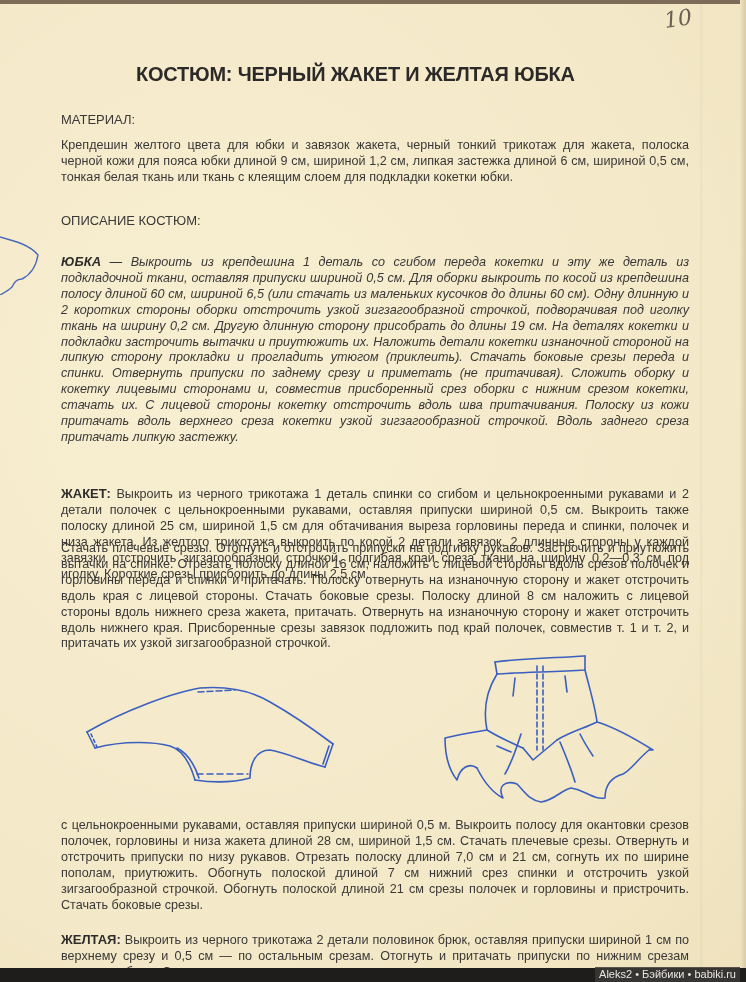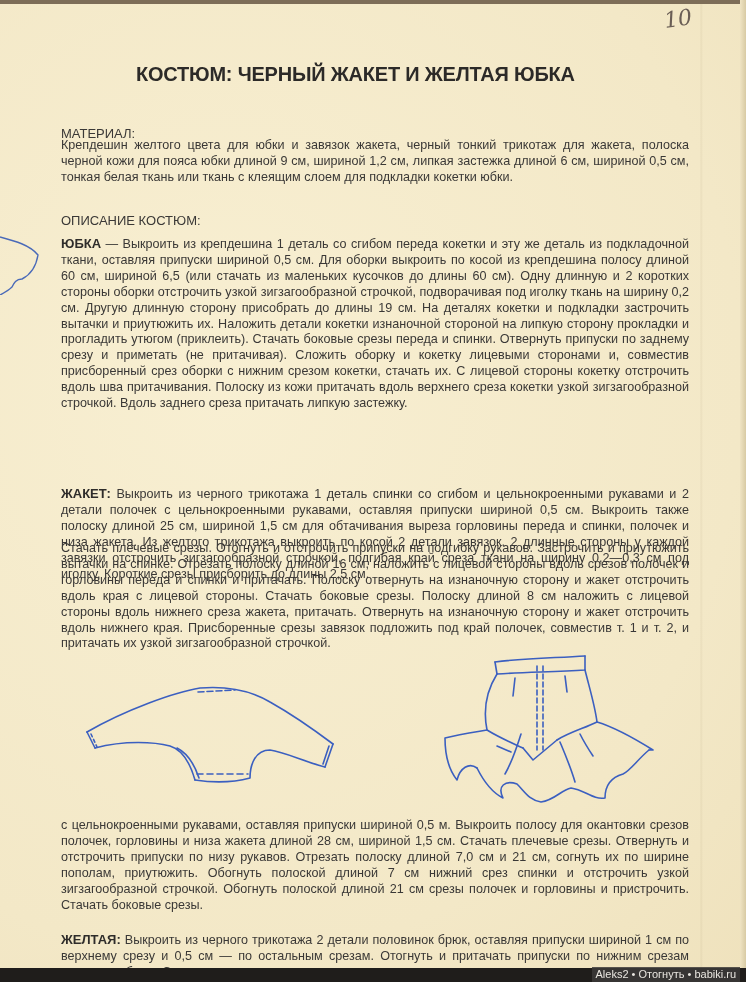--- a/index.html
+++ b/index.html
@@ -60,26 +60,26 @@
 <body>
 
 <div class="page">
   <div class="top-edge"></div>
   <div class="right-edge"></div>
 
   <div class="page-number">10</div>
 
   <div class="title">КОСТЮМ: ЧЕРНЫЙ ЖАКЕТ И ЖЕЛТАЯ ЮБКА</div>
 
-  <div class="section-heading" style="top:126px;">МАТЕРИАЛ:</div>
+  <div class="section-heading" style="top:112px;">МАТЕРИАЛ:</div>
   <div class="body-text" style="top:138px;">Крепдешин желтого цвета для юбки и завязок жакета, черный тонкий трикотаж для жакета, полоска черной кожи для пояса юбки длиной 9 см, шириной 1,2 см, липкая застежка длиной 6 см, шириной 0,5 см, тонкая белая ткань или ткань с клеящим слоем для подкладки кокетки юбки.</div>
 
   <div class="section-heading" style="top:213px;">ОПИСАНИЕ КОСТЮМ:</div>
 
-  <div class="body-text" style="top:236px;">
+  <div class="body-text" style="top:254px;font-style:italic;">
     <span class="lead">ЮБКА</span><span> — Выкроить из крепдешина 1 деталь со сгибом переда кокетки и эту же деталь из подкладочной ткани, оставляя припуски шириной 0,5 см. Для оборки выкроить по косой из крепдешина полосу длиной 60 см, шириной 6,5 (или стачать из маленьких кусочков до длины 60 см). Одну длинную и 2 коротких стороны оборки отстрочить узкой зигзагообразной строчкой, подворачивая под иголку ткань на ширину 0,2 см. Другую длинную сторону присобрать до длины 19 см. На деталях кокетки и подкладки застрочить вытачки и приутюжить их. Наложить детали кокетки изнаночной стороной на липкую сторону прокладки и прогладить утюгом (приклеить). Стачать боковые срезы переда и спинки. Отвернуть припуски по заднему срезу и приметать (не притачивая). Сложить оборку и кокетку лицевыми сторонами и, совместив присборенный срез оборки с нижним срезом кокетки, стачать их. С лицевой стороны кокетку отстрочить вдоль шва притачивания. Полоску из кожи притачать вдоль верхнего среза кокетки узкой зигзагообразной строчкой. Вдоль заднего среза притачать липкую застежку.</span>
   </div>
 
   <div class="body-text" style="top:438px;margin-top:48px;">
     <span class="lead">ЖАКЕТ:</span><span> Выкроить из черного трикотажа 1 деталь спинки со сгибом и цельнокроенными рукавами и 2 детали полочек с цельнокроенными рукавами, оставляя припуски шириной 0,5 см. Выкроить также полоску длиной 25 см, шириной 1,5 см для обтачивания выреза горловины переда и спинки, полочек и низа жакета. Из желтого трикотажа выкроить по косой 2 детали завязок. 2 длинные стороны у каждой завязки отстрочить зигзагообразной строчкой, подгибая край среза ткани на ширину 0,2—0,3 см под иголку. Короткие срезы присборить до длины 2,5 см.</span>
   </div>
   <div class="body-text" style="top:541px;">Стачать плечевые срезы. Отогнуть и отстрочить припуски на подгибку рукавов. Застрочить и приутюжить вытачки на спинке. Отрезать полоску длиной 16 см, наложить с лицевой стороны вдоль срезов полочек и горловины переда и спинки и притачать. Полоску отвернуть на изнаночную сторону и жакет отстрочить вдоль края с лицевой стороны. Стачать боковые срезы. Полоску длиной 8 см наложить с лицевой стороны вдоль нижнего среза жакета, притачать. Отвернуть на изнаночную сторону и жакет отстрочить вдоль нижнего края. Присборенные срезы завязок подложить под край полочек, совместив т. 1 и т. 2, и притачать их узкой зигзагообразной строчкой.</div>
 
   <div class="sketch" style="left:85px;top:670px;">
     <svg width="260" height="120" viewBox="0 0 260 120">
@@ -128,13 +128,13 @@
   </div>
 
   <div class="margin-scribble">
     <svg width="45" height="70" viewBox="0 0 45 70">
       <path d="M0 12 C15 16, 30 20, 38 30 C36 42, 30 50, 22 54 C16 54, 14 58, 12 62 C8 66, 4 68, 0 70" fill="none" stroke="#4a6ab8" stroke-width="1.4"></path>
     </svg>
   </div>
 </div>
 
 <div class="footer-bar"></div>
-<div class="watermark">Aleks2 • Отогнуть • babiki.ru</div>
+<div class="watermark">Aleks2 • Бэйбики • babiki.ru</div>
 
 </body></html>

